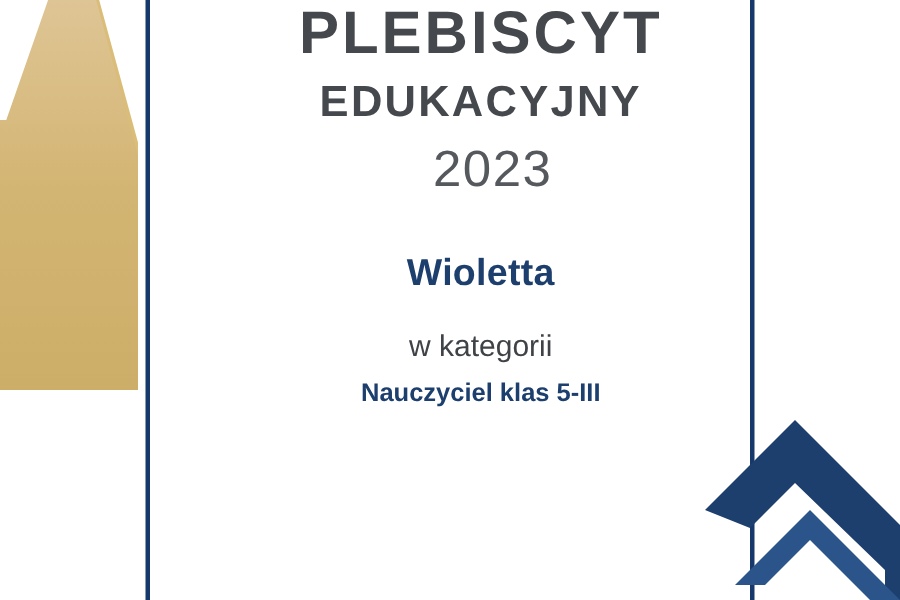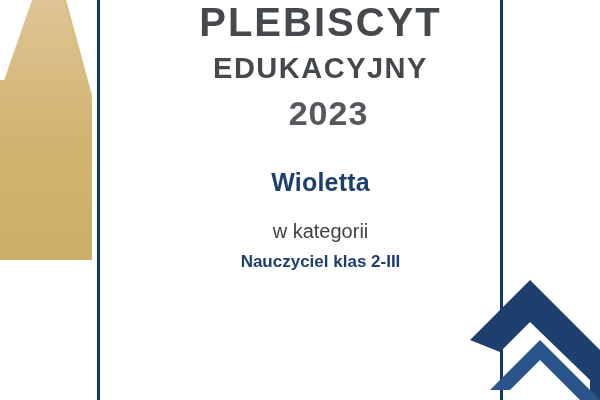--- a/index.html
+++ b/index.html
@@ -109,21 +109,21 @@
     font-size: 29px;
     line-height: 48px;
     font-weight: bold;
     letter-spacing: 1.5px;
     color: #45484c;
   }
   .year {
     margin: 2px 0 0 16px;
     font-size: 34px;
     line-height: 38px;
-    font-weight: bold;
+    font-weight: normal;
     letter-spacing: 1px;
     color: #55585c;
   }
 
   .winner {
     margin-top: 34px;
     font-size: 25px;
     line-height: 33px;
     font-weight: bold;
     color: #1d3f6e;
@@ -177,17 +177,17 @@
     <div class="title-line1">PLEBISCYT</div>
     <div class="title-line2">EDUKACYJNY</div>
     <div class="year">2023</div>
 
     <div class="winner">
       <div>Wioletta</div>
     </div>
 
 
     <div class="category-label">w kategorii</div>
-    <div class="category-value">Nauczyciel klas 2-III</div>
+    <div class="category-value">Nauczyciel klas 5-III</div>
 
   </div>
 
 </div>
 
 </body></html>

